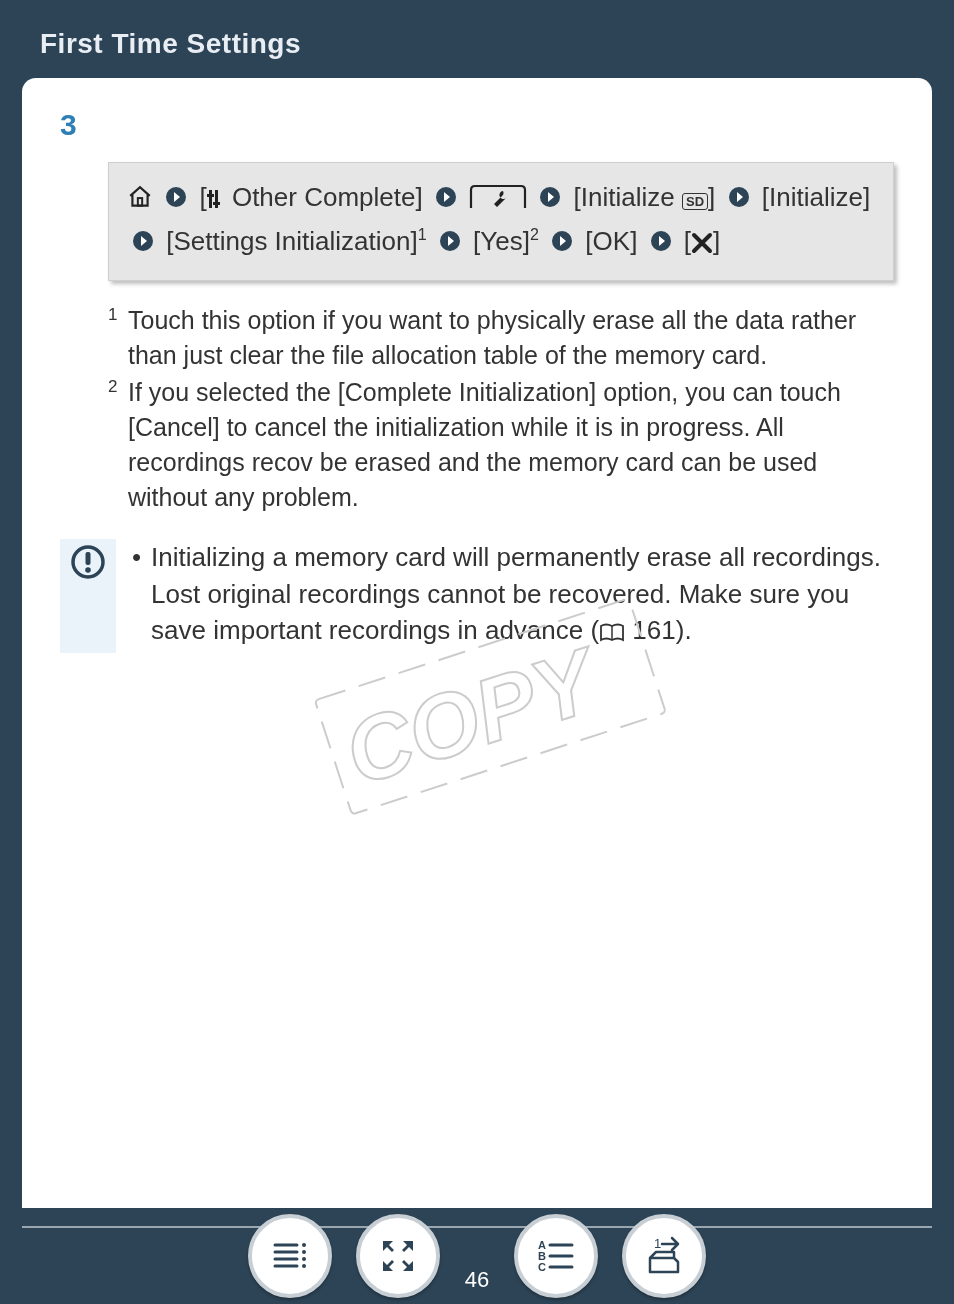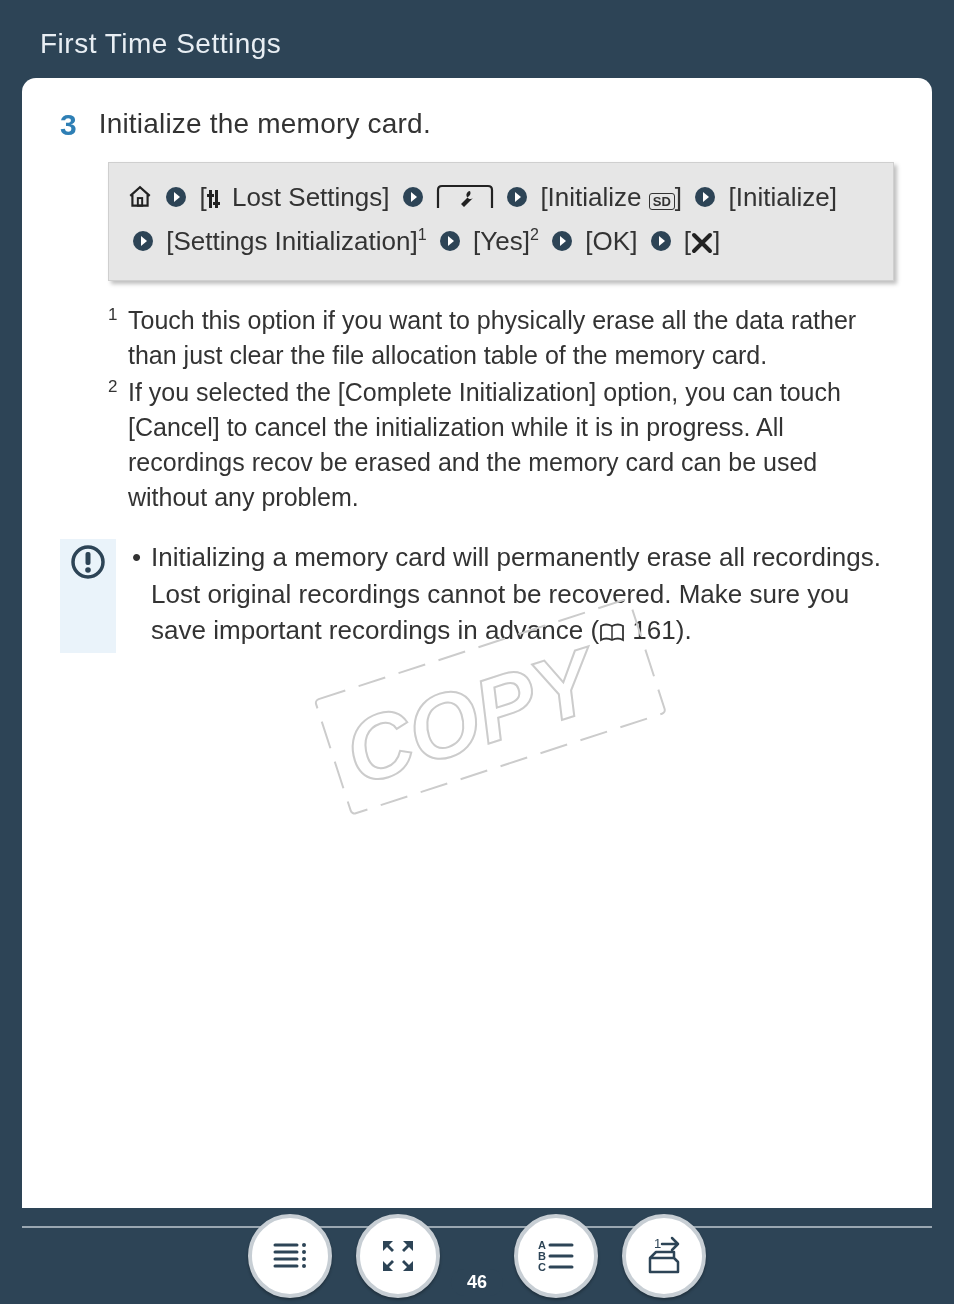--- a/index.html
+++ b/index.html
@@ -7,21 +7,21 @@
     width: 954px;
     height: 1304px;
     background: #2d4456;
     font-family: Arial, Helvetica, sans-serif;
     position: relative;
     overflow: hidden;
   }
   .header {
     color: #e8eef3;
     font-size: 28px;
-    font-weight: 400;
+    font-weight: 700;
     padding: 28px 0 18px 40px;
     letter-spacing: 0.5px;
   }
   .page-panel {
     background: #ffffff;
     margin: 0 22px 0 22px;
     border-radius: 14px 14px 0 0;
     height: 1130px;
     padding: 30px 38px 20px 38px;
     position: relative;
@@ -132,22 +132,22 @@
     border: 4px solid #c7ced4;
     display: flex;
     align-items: center;
     justify-content: center;
     box-shadow: 0 2px 3px rgba(0,0,0,0.3);
     margin: 0 7px;
   }
   .page-badge {
     background: #2d4456;
     color: #fff;
-    font-size: 18px;
-    font-weight: bold;
+    font-size: 22px;
+    font-weight: normal;
     border-radius: 16px;
     padding: 3px 16px;
     position: absolute;
     bottom: 8px;
     left: 50%;
     transform: translateX(-50%);
   }
   .ic-inline { display:inline-block; vertical-align: -4px; }
   .sd-rect {
     display:inline-block; vertical-align: -2px;
@@ -161,21 +161,20 @@
 <body>
 
 <div class="header">
   <span>First Time Settings</span>
 </div>
 
 <div class="page-panel">
 
   <div class="step-row">
     <div class="step-num">3</div>
-    <div class="step-title">Initialize the memory card.</div>
   </div>
 
   <div class="nav-box">
     <span class="navflow">
       <span class="ic-inline">
         <svg width="26" height="26" viewBox="0 0 24 24">
             <path fill="none" stroke="#222" stroke-width="2" d="M3 11 L12 3 L21 11 M5 10 V20 H19 V10"></path>
             <rect x="10" y="13" width="4" height="7" fill="none" stroke="#222" stroke-width="1.8"></rect>
           </svg>
       </span>
@@ -183,21 +182,21 @@
         <svg width="24" height="24" viewBox="0 0 24 24">
             <circle cx="12" cy="12" r="10" fill="#2d4456"></circle>
             <path d="M10 7 L16 12 L10 17 Z" fill="#fff"></path>
           </svg>
       </span>
       [<span class="ic-inline"><svg width="18" height="22" viewBox="0 0 18 22">
             <rect x="2" y="2" width="3" height="18" fill="#222"></rect>
             <rect x="8" y="2" width="3" height="18" fill="#222"></rect>
             <rect x="0" y="6" width="7" height="3" fill="#222"></rect>
             <rect x="6" y="14" width="7" height="3" fill="#222"></rect>
-          </svg></span> <span>Lost Settings</span>]
+          </svg></span> <span>Other Complete</span>]
       <span class="arrow-ic">
         <svg width="24" height="24" viewBox="0 0 24 24">
             <circle cx="12" cy="12" r="10" fill="#2d4456"></circle>
             <path d="M10 7 L16 12 L10 17 Z" fill="#fff"></path>
           </svg>
       </span>
       <span class="ic-inline">
         <svg width="58" height="26" viewBox="0 0 58 26">
             <path d="M2 24 V6 Q2 2 6 2 H52 Q56 2 56 6 V24" fill="none" stroke="#222" stroke-width="2.2"></path>
             <path d="M34 7 a4 4 0 1 0 3 7 l-9 9 -3-3 9-9 a4 4 0 0 0 0-4z" fill="#222"></path>

